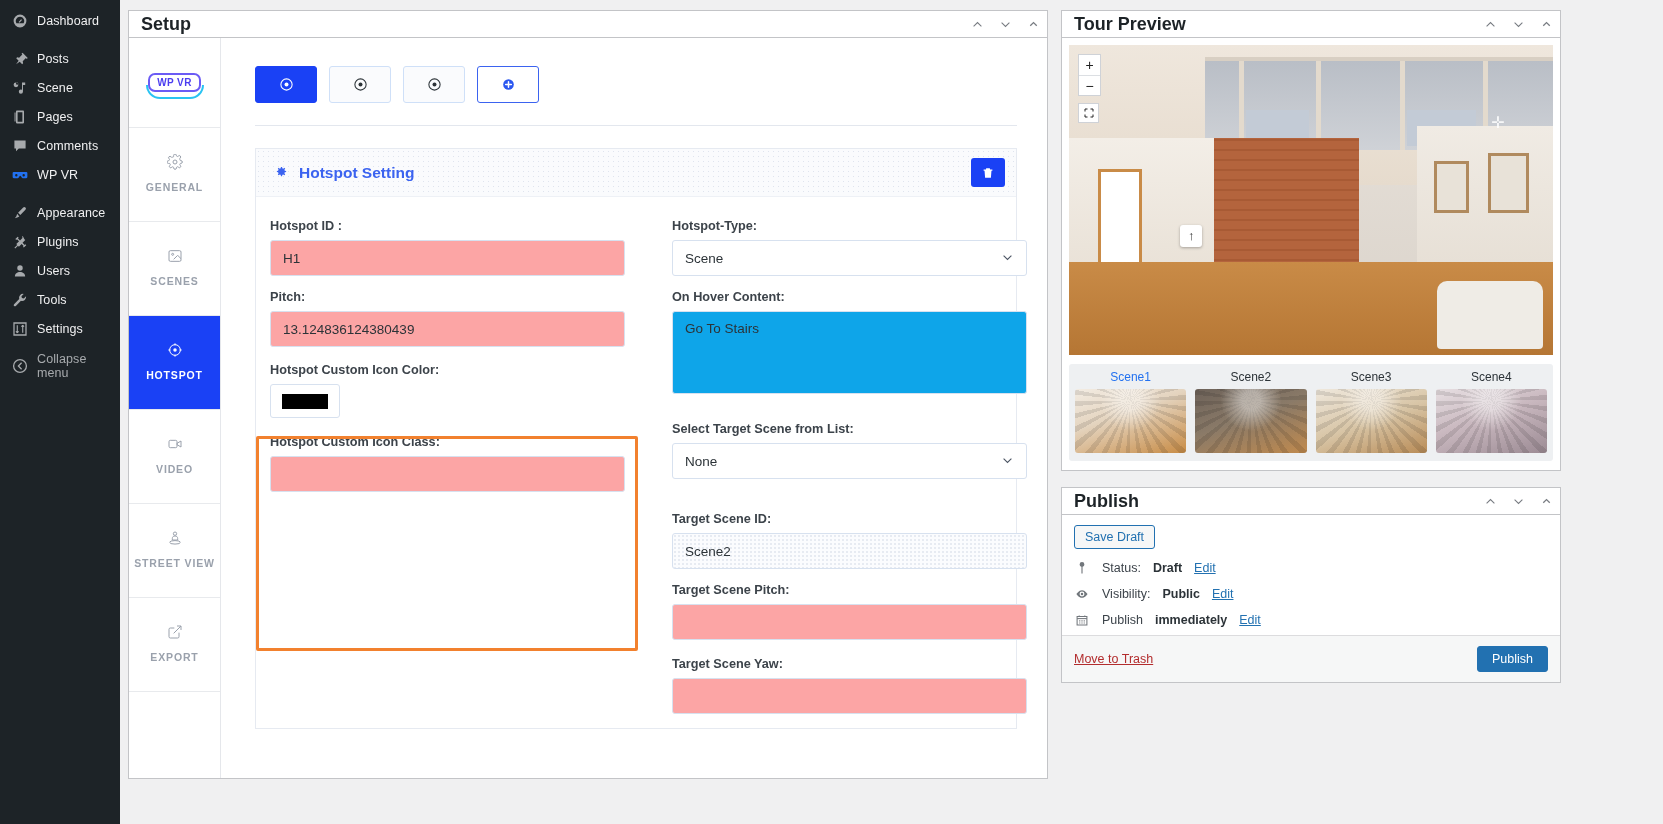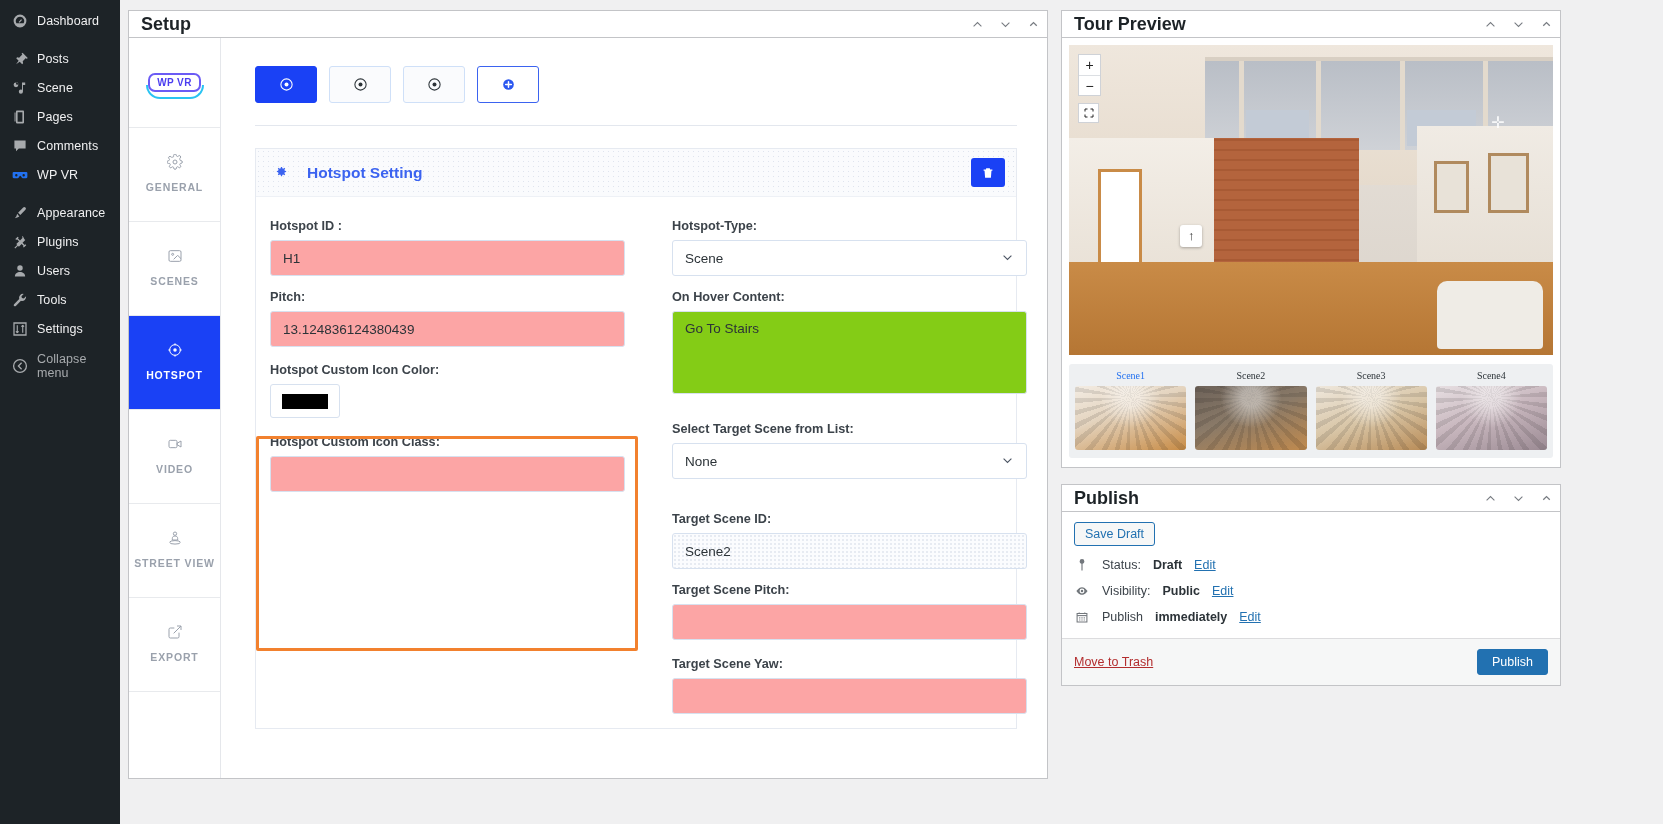--- a/index.html
+++ b/index.html
@@ -104,21 +104,21 @@
 
   
   .hs-card { border: 1px solid #e6eaf1; }
   .hs-card-head {
     display: flex; align-items: center; justify-content: space-between;
     background-color: #fafbfd;
     background-image: radial-gradient(#dfe4ee 0.9px, transparent 0.9px);
     background-size: 5px 5px;
     padding: 9px 11px 9px 17px; border-bottom: 1px solid #eef1f6;
   }
-  .hs-card-title { display: flex; gap: 19px; color: #3b63f0; font-size: 15.5px; font-weight: 600; }
+  .hs-card-title { display: flex; gap: 11px; color: #3b63f0; font-size: 15.5px; font-weight: 600; }
   .hs-card-title svg { width: 15px; height: 15px; fill: #3b63f0; }
   .trash-btn {
     width: 34px; height: 29px; background: #1a41f5; border: none; border-radius: 3px;
     display: flex; align-items: center; justify-content: center; cursor: pointer;
   }
   .trash-btn svg { width: 14px; height: 14px; fill: #fff; }
 
   .hs-card-body { padding: 22px 0 0 0; display: flex; }
   .fcol { width: 390px; flex: 0 0 390px; padding: 0 0 0 14px; position: relative; }
   .fcol.right { margin-left: 12px; }
@@ -137,21 +137,21 @@
   }
   .fselect {
     width: 355px; height: 36px; border: 1px solid #d7e1ef; border-radius: 3px;
     background: #fff; font-size: 13.5px; color: #2c3338; padding: 0 12px;
     display: flex; align-items: center; justify-content: space-between; cursor: pointer;
   }
   .fselect .chev { color: #5b6573; font-size: 11px; }
   .fselect .chev svg { width: 13px; height: 13px; stroke: #4d5664; fill: none; stroke-width: 1.7; }
   .ftextarea {
     width: 355px; height: 83px; border: 1px solid #d7e1ef; border-radius: 3px;
-    background: #84cc16; font-size: 13.5px; color: #2c3338; padding: 9px 12px;
+    background: #0ea5e9; font-size: 13.5px; color: #2c3338; padding: 9px 12px;
     font-family: "Liberation Sans", sans-serif; resize: none; outline: none;
   }
 
   
   .highlight-box {
     position: absolute; left: 0px; top: 217px; width: 382px; height: 215px;
     border: 3px solid #f2812e; border-radius: 2px; pointer-events: none;
   }
   .icon-picker-row { display: flex; align-items: center; gap: 13px; }
   .icon-select {
@@ -219,21 +219,21 @@
     width: 21px; height: 20px; background:#fff; border:1px solid #cfd2d7; cursor:pointer;
     display:flex; align-items:center; justify-content:center;
   }
   .vw-fs svg { width: 12px; height: 12px; stroke:#222; fill:none; stroke-width:2; }
 
   .scene-strip {
     margin: 9px 7px 9px 7px; background: #eef0f2; border-radius: 3px; padding: 6px 6px 8px 6px;
     display: flex; gap: 9px;
   }
   .scene-item { flex: 1; text-align: center; cursor: pointer; }
-  .scene-name { font-size: 10px; color: #2c3338; margin-bottom: 5px; font-family: Liberation Serif, serif; }
+  .scene-name { font-size: 12px; color: #2c3338; margin-bottom: 5px; }
   .scene-item.active .scene-name { color: #2271f0; }
   .scene-thumb { width: 100%; height: 64px; border-radius: 3px; overflow: hidden; position: relative; }
   .st1 { background: linear-gradient(160deg,#f3ece3 0%,#e4d4bf 40%,#c88c46 100%); }
   .st2 { background: linear-gradient(160deg,#6d6259 0%,#8a7a68 45%,#c08a4e 100%); }
   .st3 { background: linear-gradient(160deg,#efe8dd 0%,#d8c5a6 50%,#b98c57 100%); }
   .st4 { background: linear-gradient(160deg,#e7dfe2 0%,#c9b8bf 45%,#9c8b94 100%); }
   .st-over { position:absolute; inset:0; background:
       radial-gradient(circle at 50% 18%, rgba(255,255,255,.45) 0 12%, transparent 40%),
       repeating-conic-gradient(from 0deg at 50% 18%, rgba(0,0,0,.10) 0deg 5deg, transparent 5deg 12deg);
   }
@@ -244,21 +244,21 @@
     background: #f6f7f7; border: 1px solid #2271b1; color: #2271b1; border-radius: 3px;
     font-size: 12.5px; padding: 4px 10px; cursor: pointer; font-family: "Liberation Sans", sans-serif;
   }
   .pub-row { display: flex; align-items: center; gap: 12px; font-size: 12.5px; color: #3c434a; margin-top: 12px; }
   .pub-row .pic { width: 16px; display:flex; align-items:center; justify-content:center; color:#72777c; }
   .pub-row .pic svg { width: 14px; height: 14px; fill: #72777c; }
   .pub-row b { font-weight: 700; color: #2c3338; }
   .pub-row a { color: #2271b1; }
   .pub-footer {
     display: flex; align-items: center; justify-content: space-between;
-    background: #f6f7f7; border-top: 1px solid #dcdcde; padding: 10px 12px; margin-top: 14px;
+    background: #f6f7f7; border-top: 1px solid #dcdcde; padding: 10px 12px; margin-top: 8px;
   }
   .trash-link { color: #b32d2e; font-size: 12.5px; text-decoration: underline; cursor: pointer; }
   .btn-primary {
     background: #2271b1; color: #fff; border: 1px solid #2271b1; border-radius: 3px;
     font-size: 12.5px; padding: 5px 14px; cursor: pointer; font-family: "Liberation Sans", sans-serif;
   }
 
   a { text-decoration: underline; }
 </style>
 </head>

